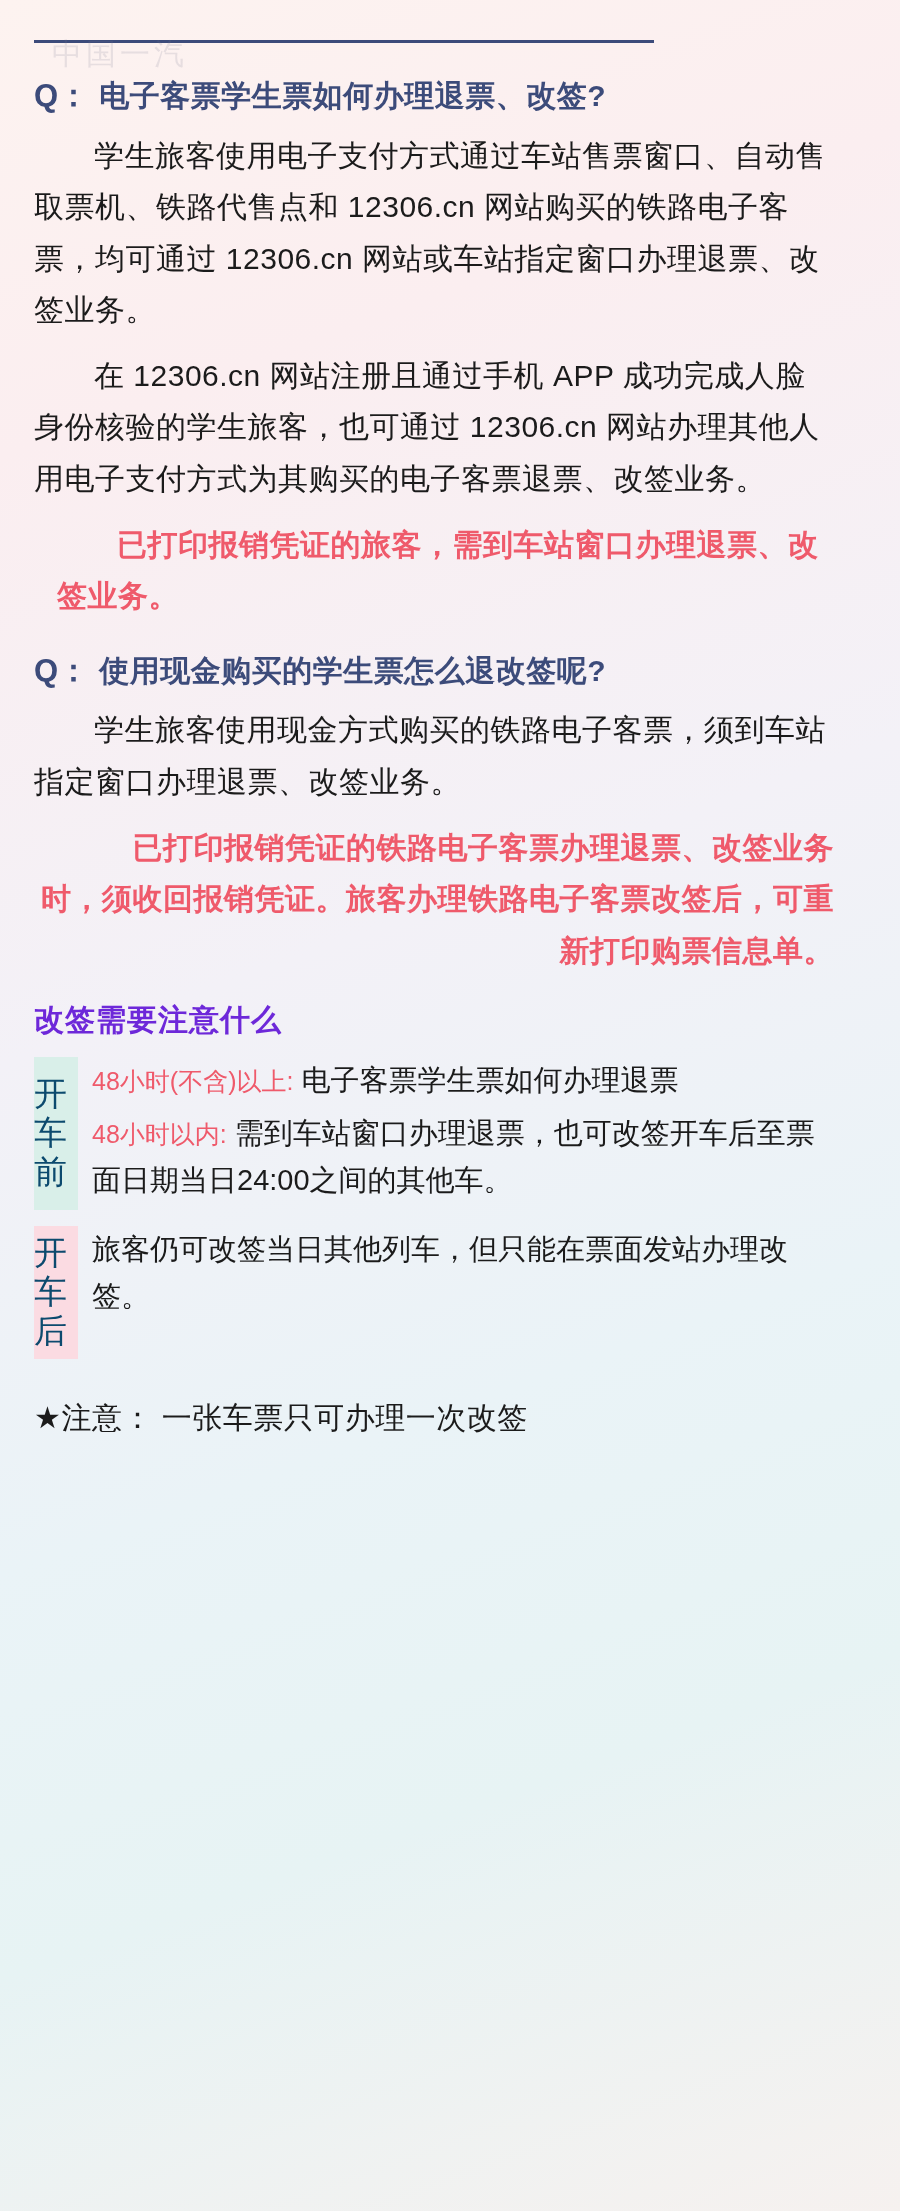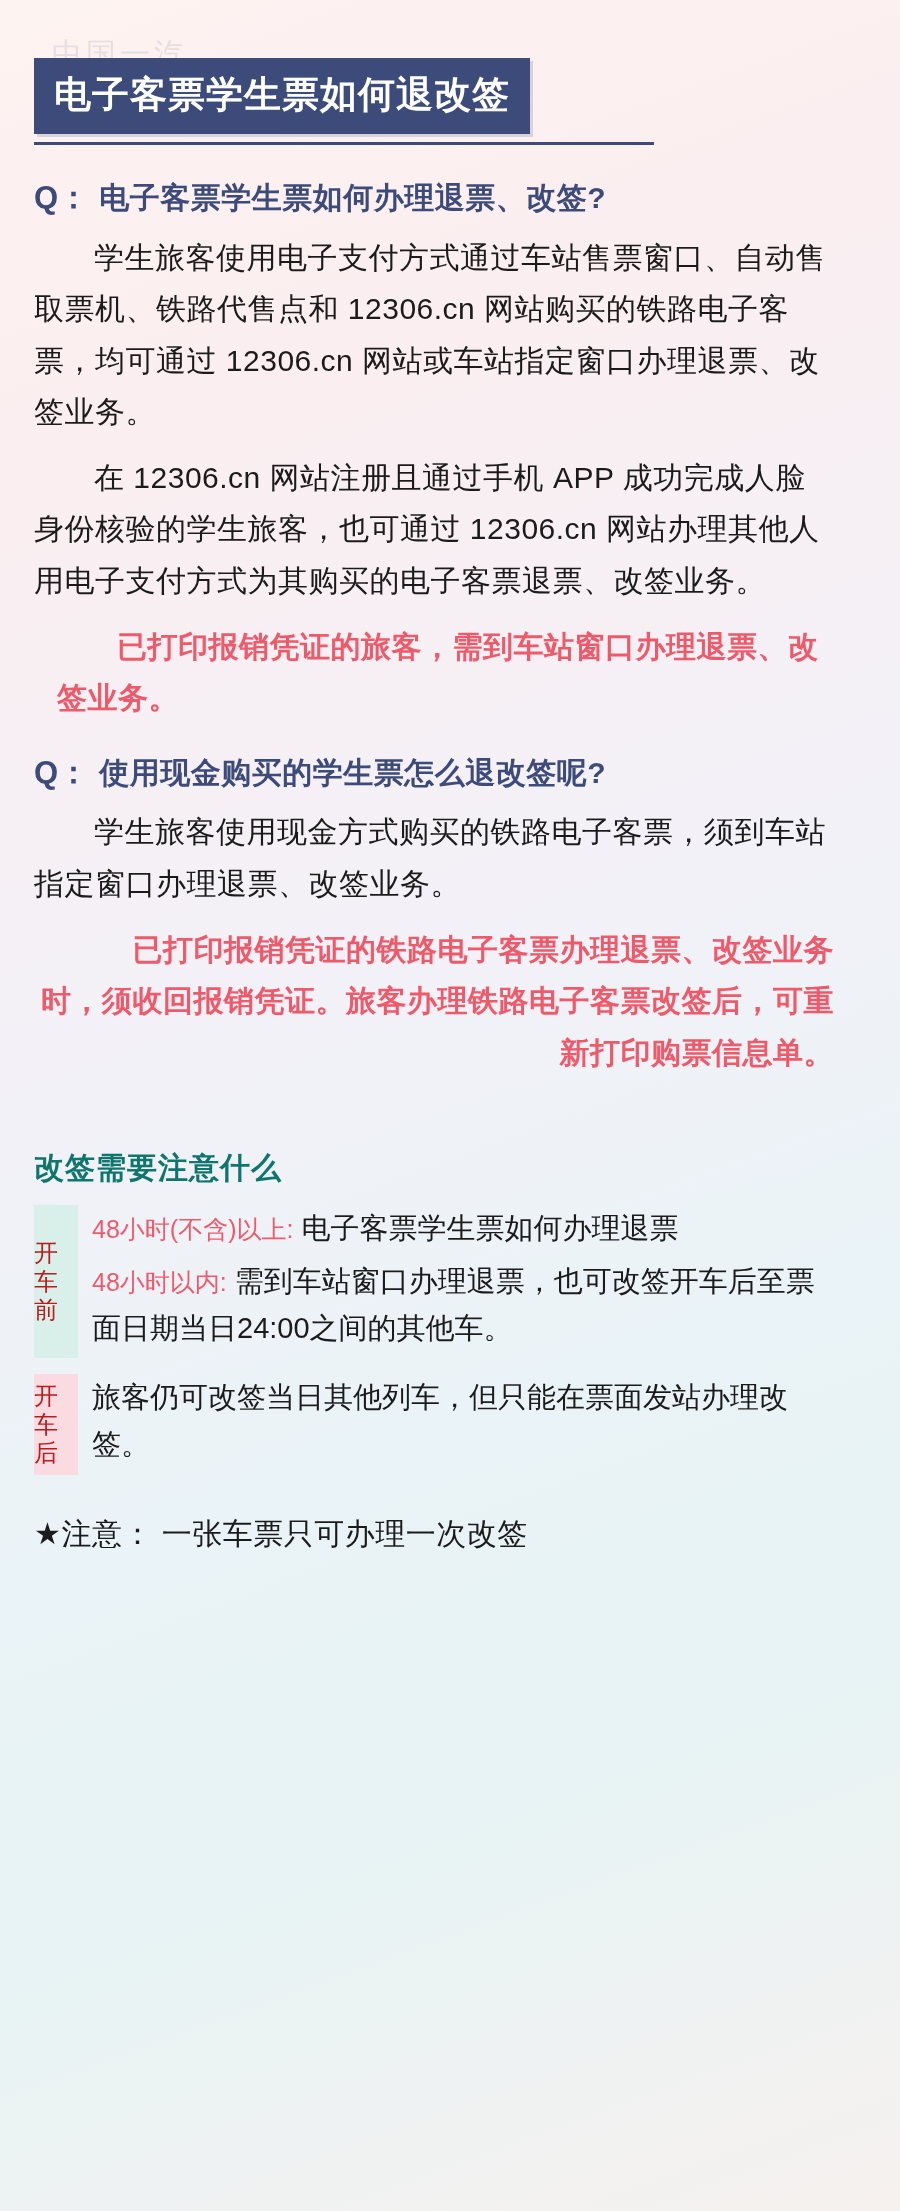--- a/index.html
+++ b/index.html
@@ -85,40 +85,40 @@
     margin-left: 23px;
   }
   .para.red2 {
     color: #ef5a6b;
     font-weight: bold;
     text-indent: 2em;
     margin-top: 12px;
     text-align: right;
   }
   .section-head {
-    color: #0f766e;
-    font-size: 30px;
-    font-weight: bold;
-    margin: 70px 0 16px 0;
+    color: #6d28d9;
+    font-size: 30px;
+    font-weight: bold;
+    margin: 24px 0 16px 0;
     letter-spacing: 1px;
   }
   .rule-block {
     display: flex;
     align-items: stretch;
     margin: 16px 0;
   }
   .rule-tag {
     flex: none;
     width: 44px;
     display: flex;
     flex-direction: column;
     align-items: center;
     justify-content: center;
-    font-size: 24px;
-    color: #b91c1c;
+    font-size: 33px;
+    color: #0c4a6e;
     line-height: 1.18;
     padding: 8px 0;
     margin-right: 14px;
     letter-spacing: 1px;
   }
   .rule-tag.before {
     background: #d9efe9;
   }
   .rule-tag.after {
     background: #fbdbe2;
@@ -148,21 +148,20 @@
     color: #1b1b1b;
   }
 </style>
 </head>
 <body>
 
 <div class="page">
 
   <div class="watermark">中国一汽</div>
 
-  <div class="title-bar">电子客票学生票如何退改签</div>
   <div class="title-underline"></div>
 
   
   <div class="q-line">
     <span class="q-mark">Q：</span>
     <span class="q-text">电子客票学生票如何办理退票、改签?</span>
   </div>
   <p class="para">学生旅客使用电子支付方式通过车站售票窗口、自动售取票机、铁路代售点和 12306.cn 网站购买的铁路电子客票，均可通过 12306.cn 网站或车站指定窗口办理退票、改签业务。</p>
   <p class="para">在 12306.cn 网站注册且通过手机 APP 成功完成人脸身份核验的学生旅客，也可通过 12306.cn 网站办理其他人用电子支付方式为其购买的电子客票退票、改签业务。</p>
   <p class="para red">已打印报销凭证的旅客，需到车站窗口办理退票、改签业务。</p>

